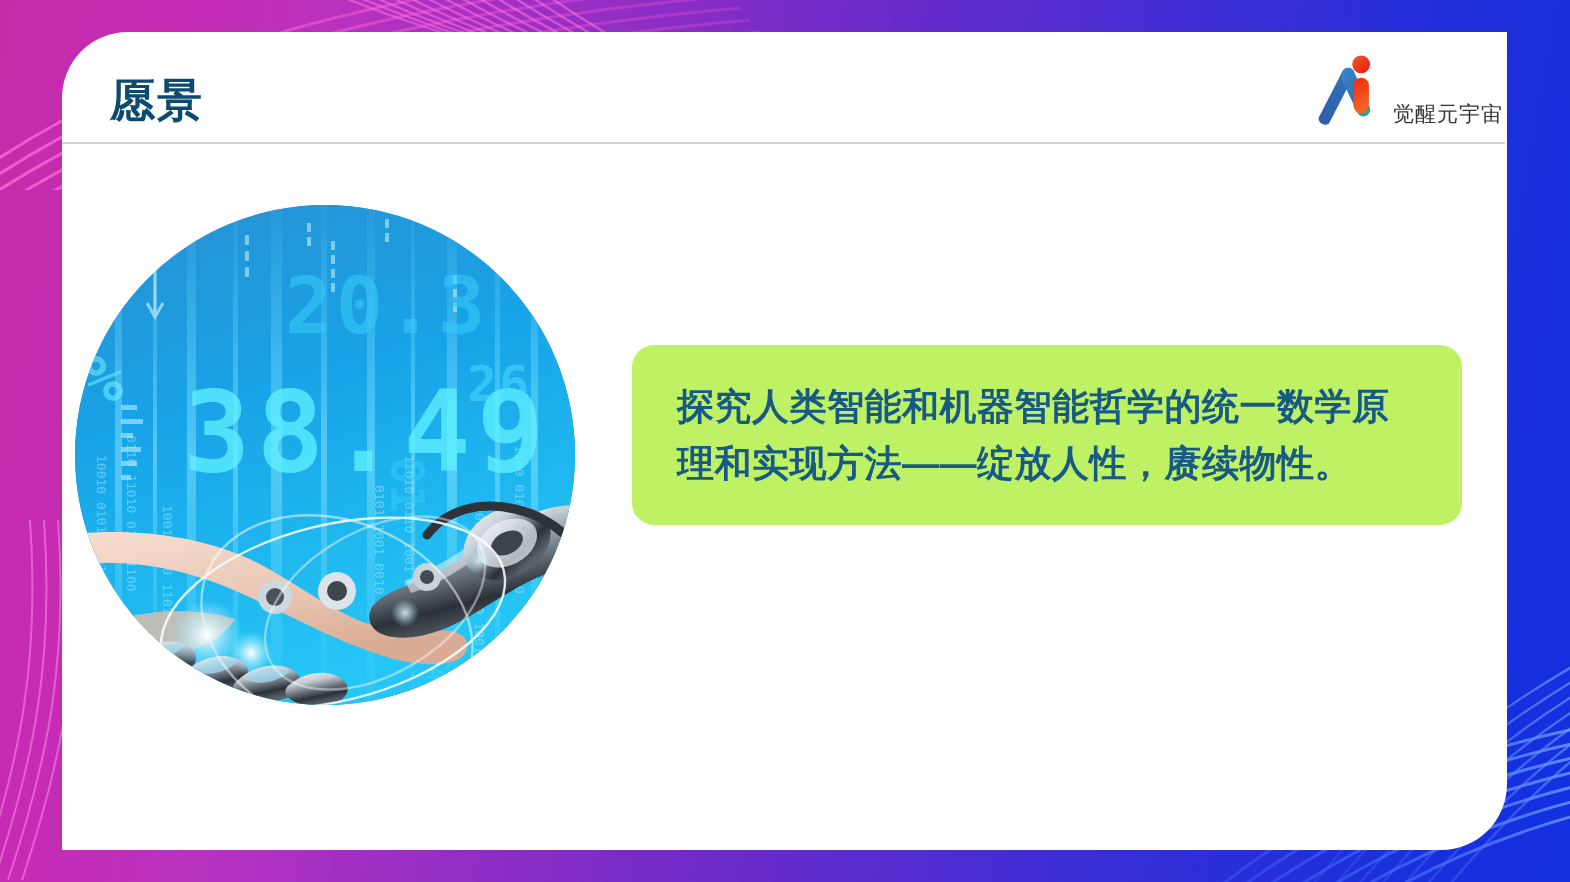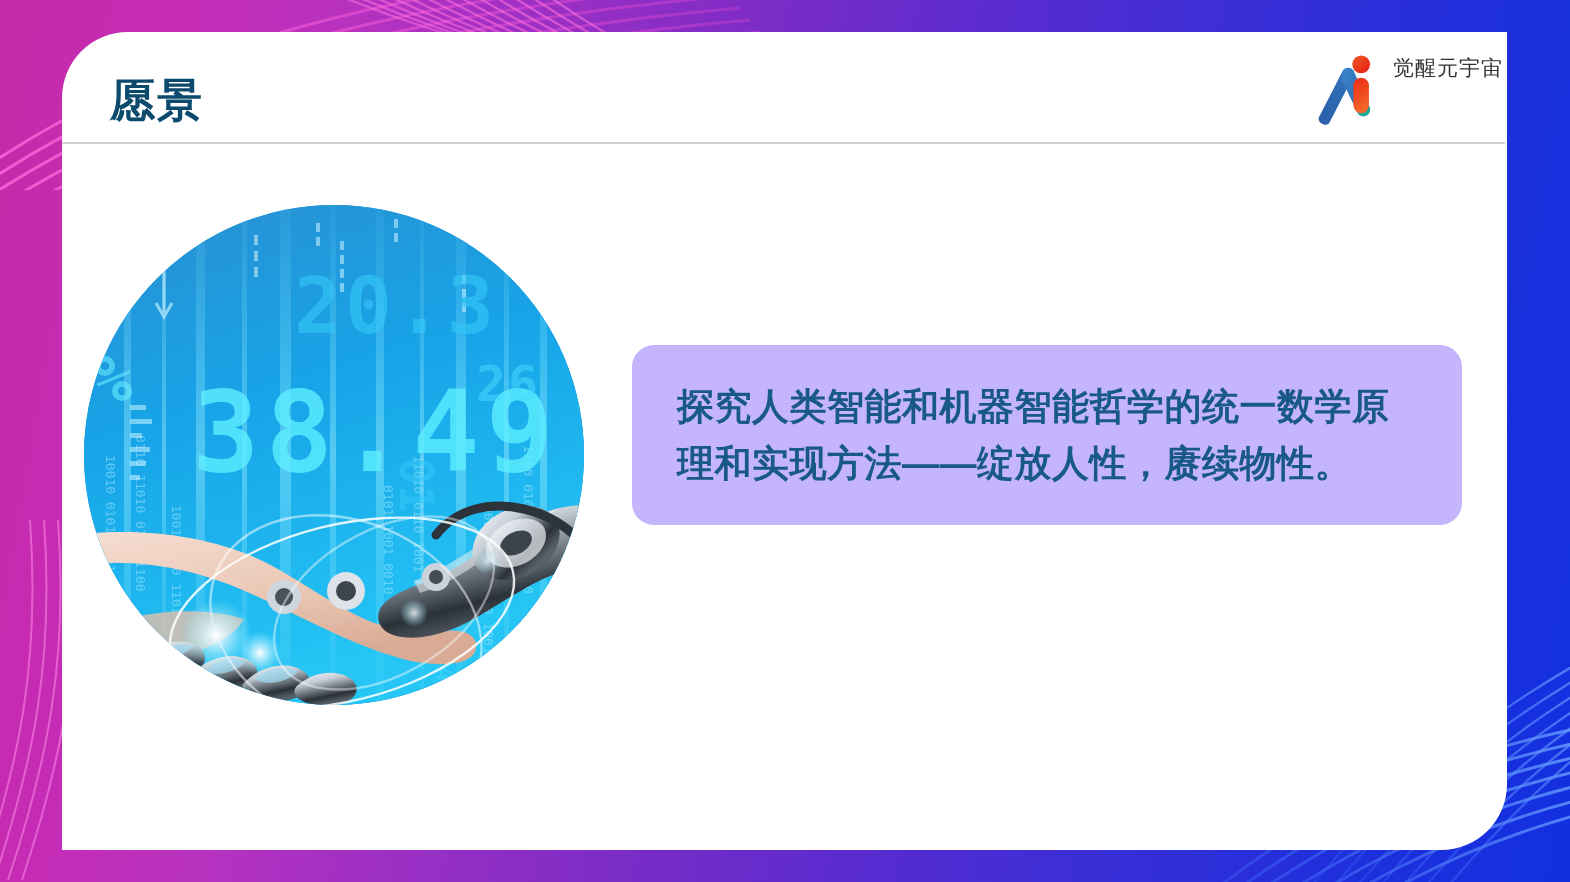--- a/index.html
+++ b/index.html
@@ -67,57 +67,57 @@
     height: 2px;
     background: #d3d3d3;
   }
 
   
   .brand {
     position: absolute;
     right: 4px;
     top: 22px;
     display: flex;
-    align-items: flex-start;
+    align-items: flex-end;
     gap: 10px;
   }
   .brand-mark {
     width: 74px;
     height: 74px;
     display: block;
   }
   .brand-name {
     font-size: 21px;
     color: #333333;
     letter-spacing: 1px;
     white-space: nowrap;
     font-family: "Liberation Sans", "DejaVu Sans", sans-serif;
   }
 
   
   .hero-circle {
     position: absolute;
-    left: 22px;
+    left: 13px;
     top: 173px;
     width: 500px;
     height: 500px;
     border-radius: 50%;
     overflow: hidden;
     background: radial-gradient(circle at 42% 30%, #2bb7ef 0%, #1f9ddd 38%, #1b7fc4 72%, #16639f 100%);
   }
   .hero-svg { display:block; width:100%; height:100%; }
 
   
   .statement {
     position: absolute;
     left: 570px;
     top: 313px;
     width: 830px;
     height: 180px;
-    background: #c4b5fd;
+    background: #bef264;
     border-radius: 22px;
     display: flex;
     align-items: center;
     justify-content: center;
   }
   .statement-text {
     font-size: 37px;
     font-weight: bold;
     line-height: 1.55;
     color: #185a85;

